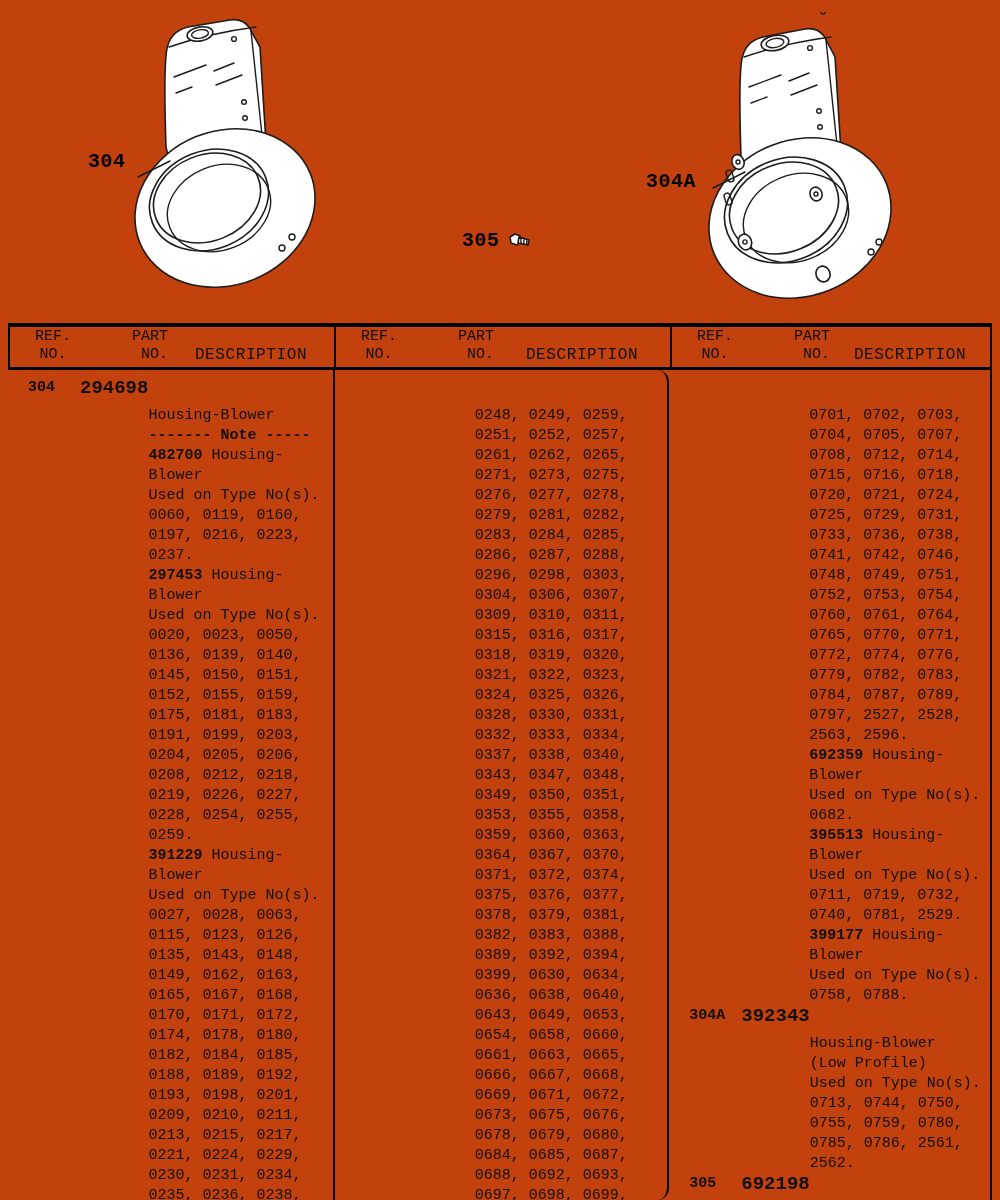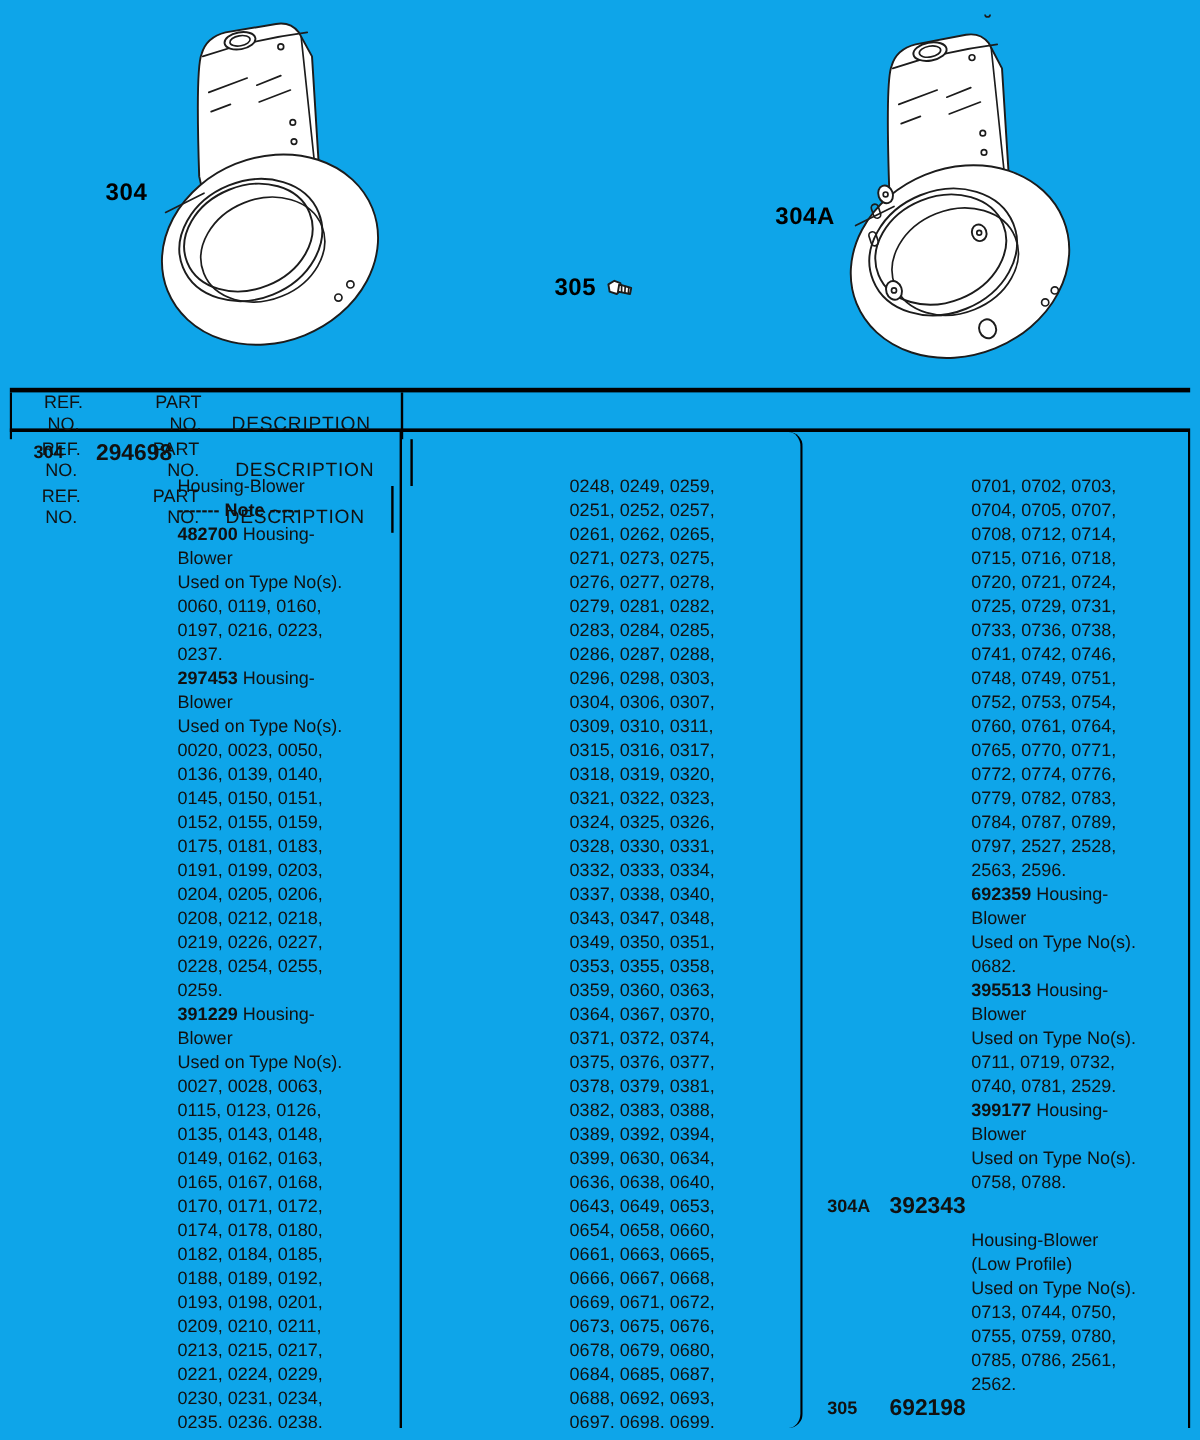--- a/index.html
+++ b/index.html
@@ -1,32 +1,32 @@
 <!DOCTYPE html>
 <html><head>
 <meta charset="utf-8">
 <style>
   html,body{margin:0;padding:0;background:#e8e8e8;}
-  .page{position:relative;width:1000px;height:1200px;background:#0ea5e9;overflow:hidden;
-        font-family:Liberation Sans, sans-serif;color:#111;}
+  .page{position:relative;width:1000px;height:1200px;background:#c2410c;overflow:hidden;
+        font-family:Liberation Mono, monospace;color:#111;}
   
   .diagram-area{position:absolute;left:0;top:0;width:1000px;height:320px;}
   .part-label{position:absolute;font-size:20px;font-weight:700;letter-spacing:.5px;color:#000;}
   .label-304{left:88px;top:150px;}
   .label-304a{left:646px;top:170px;}
   .label-305{left:462px;top:229px;display:flex;align-items:center;gap:5px;}
   .drawing{position:absolute;}
   .drawing-left{left:130px;top:5px;}
   .drawing-right{left:703px;top:12px;}
   svg .ln{fill:none;stroke:#1c1c1c;stroke-width:1.4;stroke-linejoin:round;stroke-linecap:round;}
   svg .fl{fill:#ffffff;stroke:#1c1c1c;stroke-width:1.6;stroke-linejoin:round;}
   
   .parts-table{position:absolute;left:8px;top:323px;width:984px;height:877px;overflow:hidden;}
   .header-band{display:flex;border-top:4px solid #000;border-bottom:3px solid #000;
-               height:37px;box-sizing:border-box;flex-direction:column;}
+               height:47px;box-sizing:border-box;}
   .hg{display:flex;align-items:flex-end;box-sizing:border-box;border-right:2px solid #000;
       padding-bottom:3px;}
   .hg1{width:328px;border-left:2px solid #000;}
   .hg2{width:336px;}
   .hg3{width:320px;}
   .h-ref{width:86px;text-align:center;font-size:15px;line-height:18px;}
   .h-part{width:72px;text-align:right;font-size:15px;line-height:18px;}
   .h-desc{flex:1;text-align:center;font-size:16px;line-height:18px;letter-spacing:.6px;}
   .body-band{display:flex;height:830px;}
   .bg{box-sizing:border-box;border-right:2px solid #000;padding-top:8px;overflow:hidden;}

